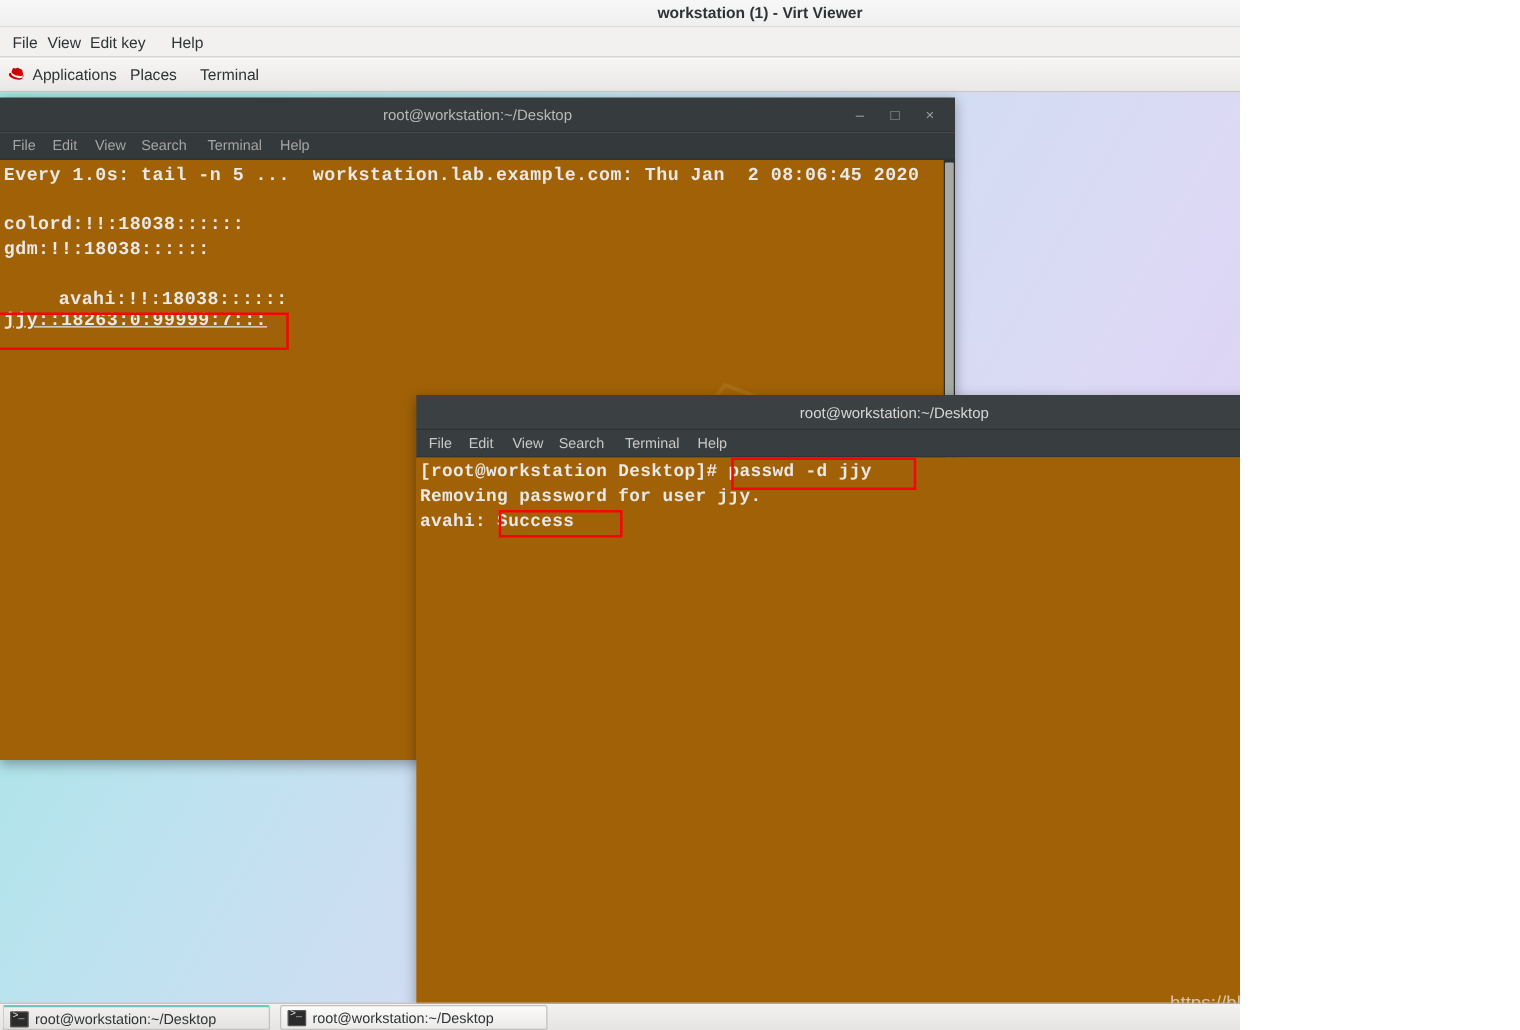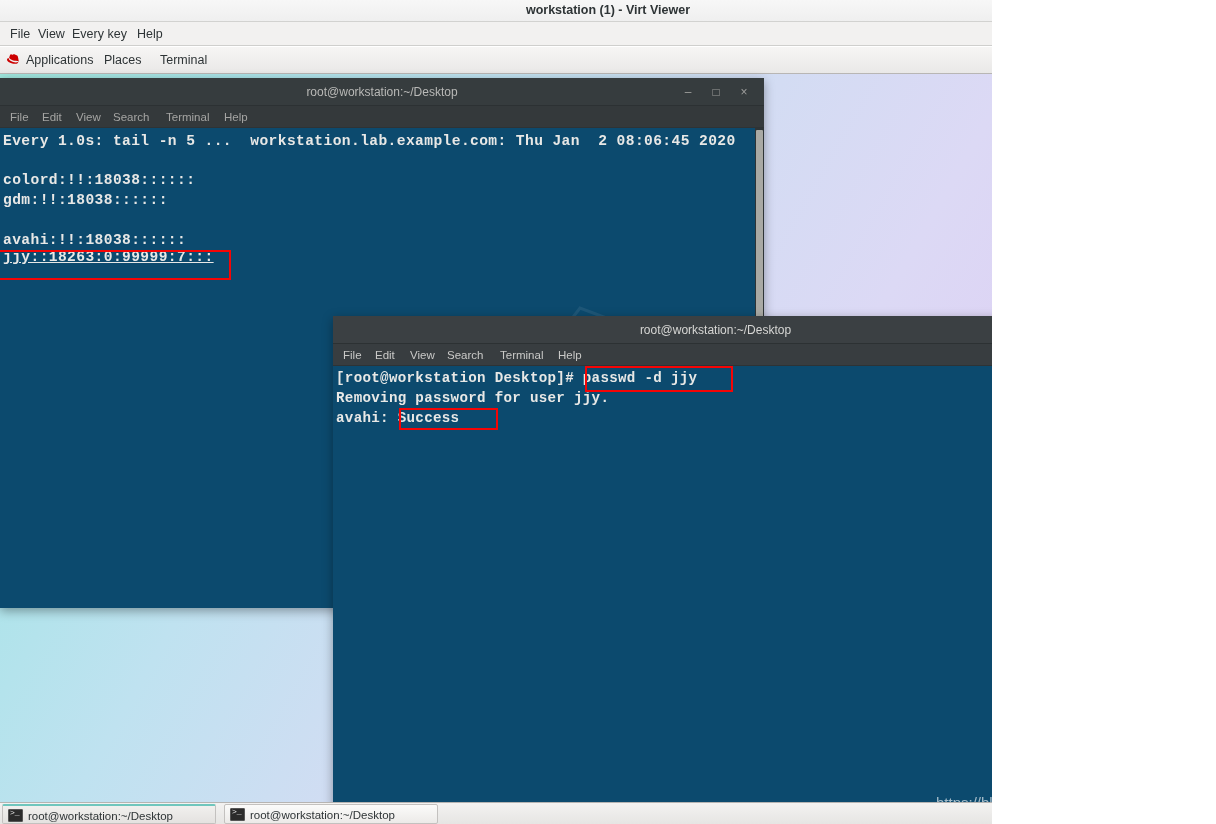--- a/index.html
+++ b/index.html
@@ -245,21 +245,21 @@
     top: 0; height: 22px; line-height: 22px;
     font-size: 11.5px;
     color: #c9c9c7;
     cursor: pointer;
     white-space: nowrap;
   }
   .term-menu.dim { color: #a5a5a3; }
 
   .term-body {
     position: relative;
-    background: #0c4a6e;
+    background: #a16207;
     overflow: hidden;
   }
   .term-line {
     position: absolute;
     left: 3px;
     font-family: "Liberation Mono", monospace;
     font-size: 14.6px;
     letter-spacing: 0.4px;
     color: #e8e8e6;
     white-space: pre;
@@ -315,21 +315,21 @@
 <div id="screen">
 
   <div class="vv-titlebar">
     <div class="vv-title">workstation (1) - Virt Viewer</div>
     <div class="vv-close">×</div>
   </div>
 
   <div class="vv-menubar">
     <div class="vv-menu-item" style="left:4px">File</div>
     <div class="vv-menu-item" style="left:32px">View</div>
-    <div class="vv-menu-item" style="left:66px">Every key</div>
+    <div class="vv-menu-item" style="left:66px">Edit key</div>
     <div class="vv-menu-item" style="left:131px">Help</div>
   </div>
 
   <div class="gpanel">
     <svg class="redhat-icon" viewBox="0 0 24 20">
       <path d="M15.5 11.5c1.7 0 4.2-.35 4.2-2.4 0-.16-.01-.31-.05-.45l-1.02-4.43c-.24-.98-.44-1.42-2.16-2.28C15.14.96 12.23 0 11.37 0c-.8 0-1.04 1.04-2 1.04-.93 0-1.62-.78-2.49-.78-.84 0-1.38.57-1.8 1.74 0 0-1.17 3.3-1.32 3.78-.03.08-.04.17-.04.25 0 1.2 4.72 5.46 11.78 5.46M20 9.93c.24 1.12.24 1.24.24 1.38 0 1.92-2.16 2.98-5 2.98-6.42.01-12.04-3.76-12.04-6.24 0-.35.07-.68.2-.96C1.1 7.2 0 7.47 0 9.42c0 3.2 7.58 7.14 13.58 7.14 4.6 0 5.76-2.08 5.76-3.73 0-1.3-1.12-2.77-1.34-2.9" fill="#cc0000"></path>
     </svg>
     <div class="gp-item" style="left:26px">Applications</div>
     <div class="gp-item" style="left:104px">Places</div>
     <div class="gp-item" style="left:160px">Terminal</div>
@@ -377,21 +377,21 @@
     </div>
 
     <div class="term-body" style="height:480px;">
       <svg class="term-faint-shape" style="left:420px; top:150px; width:340px; height:180px;" viewBox="0 0 340 180">
         <polygon points="60,160 160,30 320,90 280,170" fill="none" stroke="#ffffff" stroke-width="3"></polygon>
       </svg>
 
       <div class="term-line" style="top:5px;">Every 1.0s: tail -n 5 ...  workstation.lab.example.com: Thu Jan  2 08:06:45 2020</div>
       <div class="term-line" style="top:44px;">colord:!!:18038::::::</div>
       <div class="term-line" style="top:64px;">gdm:!!:18038::::::</div>
-      <div class="term-line" style="top:104px;">avahi:!!:18038::::::</div>
+      <div class="term-line" style="top:104px;margin-left:44px;">avahi:!!:18038::::::</div>
       <div class="term-line" style="top:121px;text-decoration:underline;">jjy::18263:0:99999:7:::</div>
 
       <div class="hl-box" style="left:-2px; top:122px; width:233px; height:30px;"></div>
 
       <div class="term-scrollbar" style="right:0; top:0; bottom:0;">
         <div class="term-scroll-thumb" style="top:2px; height:255px;"></div>
       </div>
     </div>
   </div>
 

